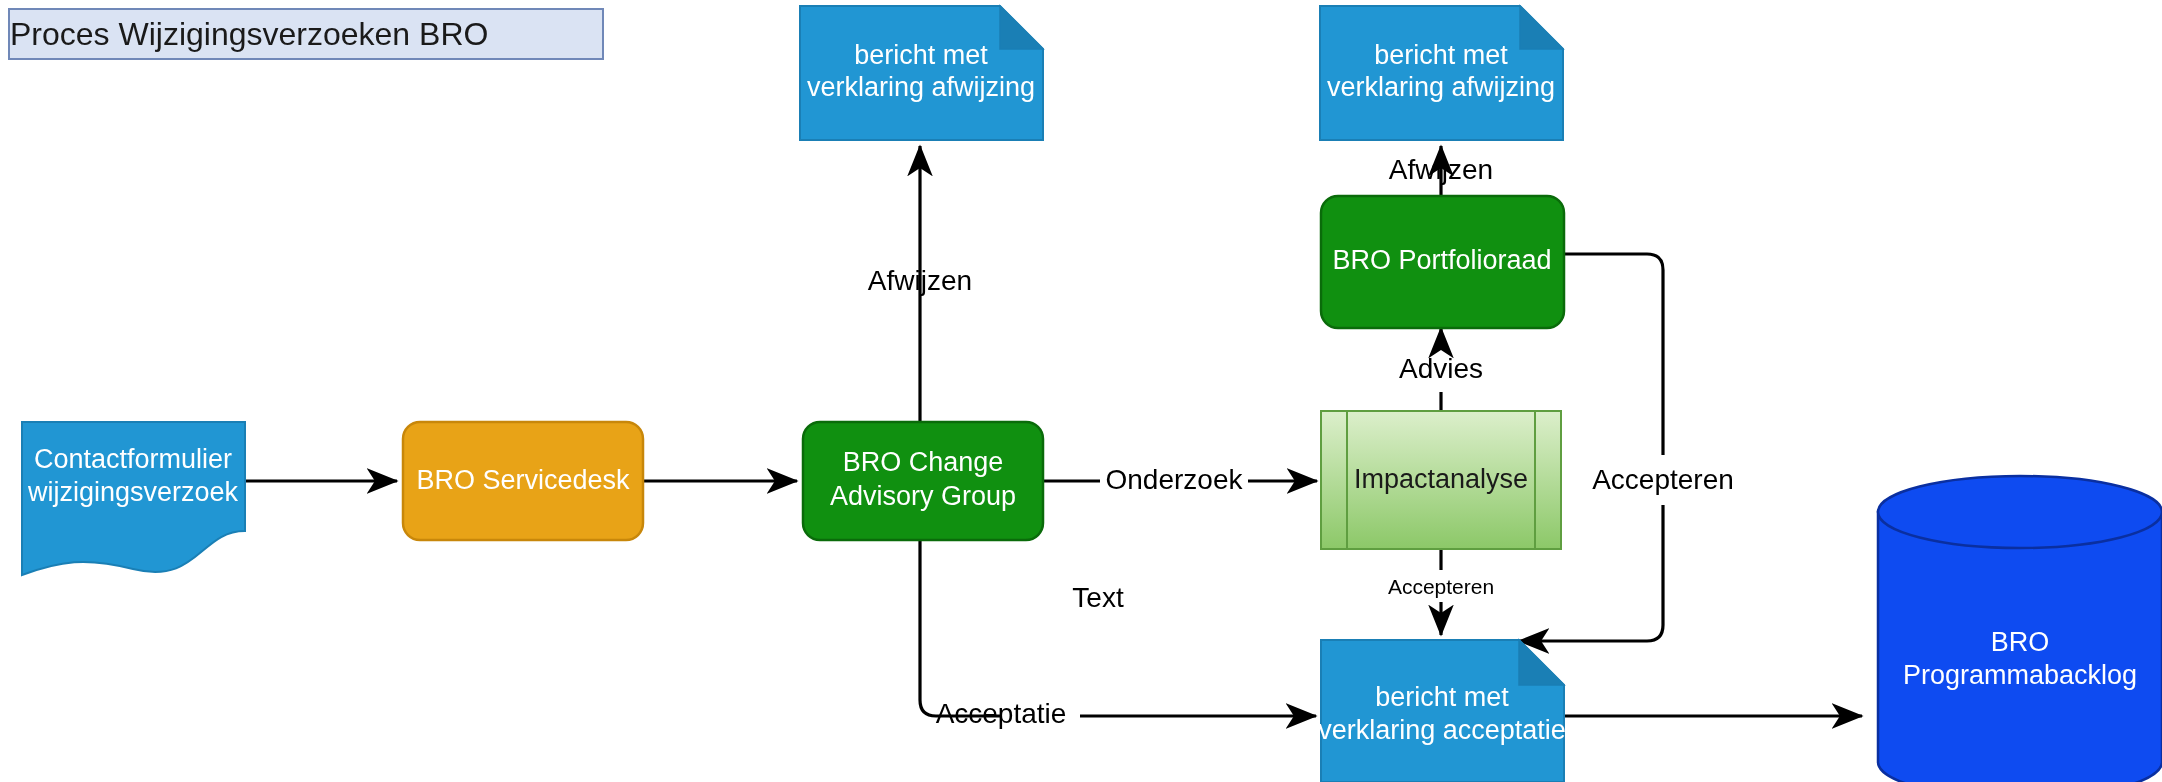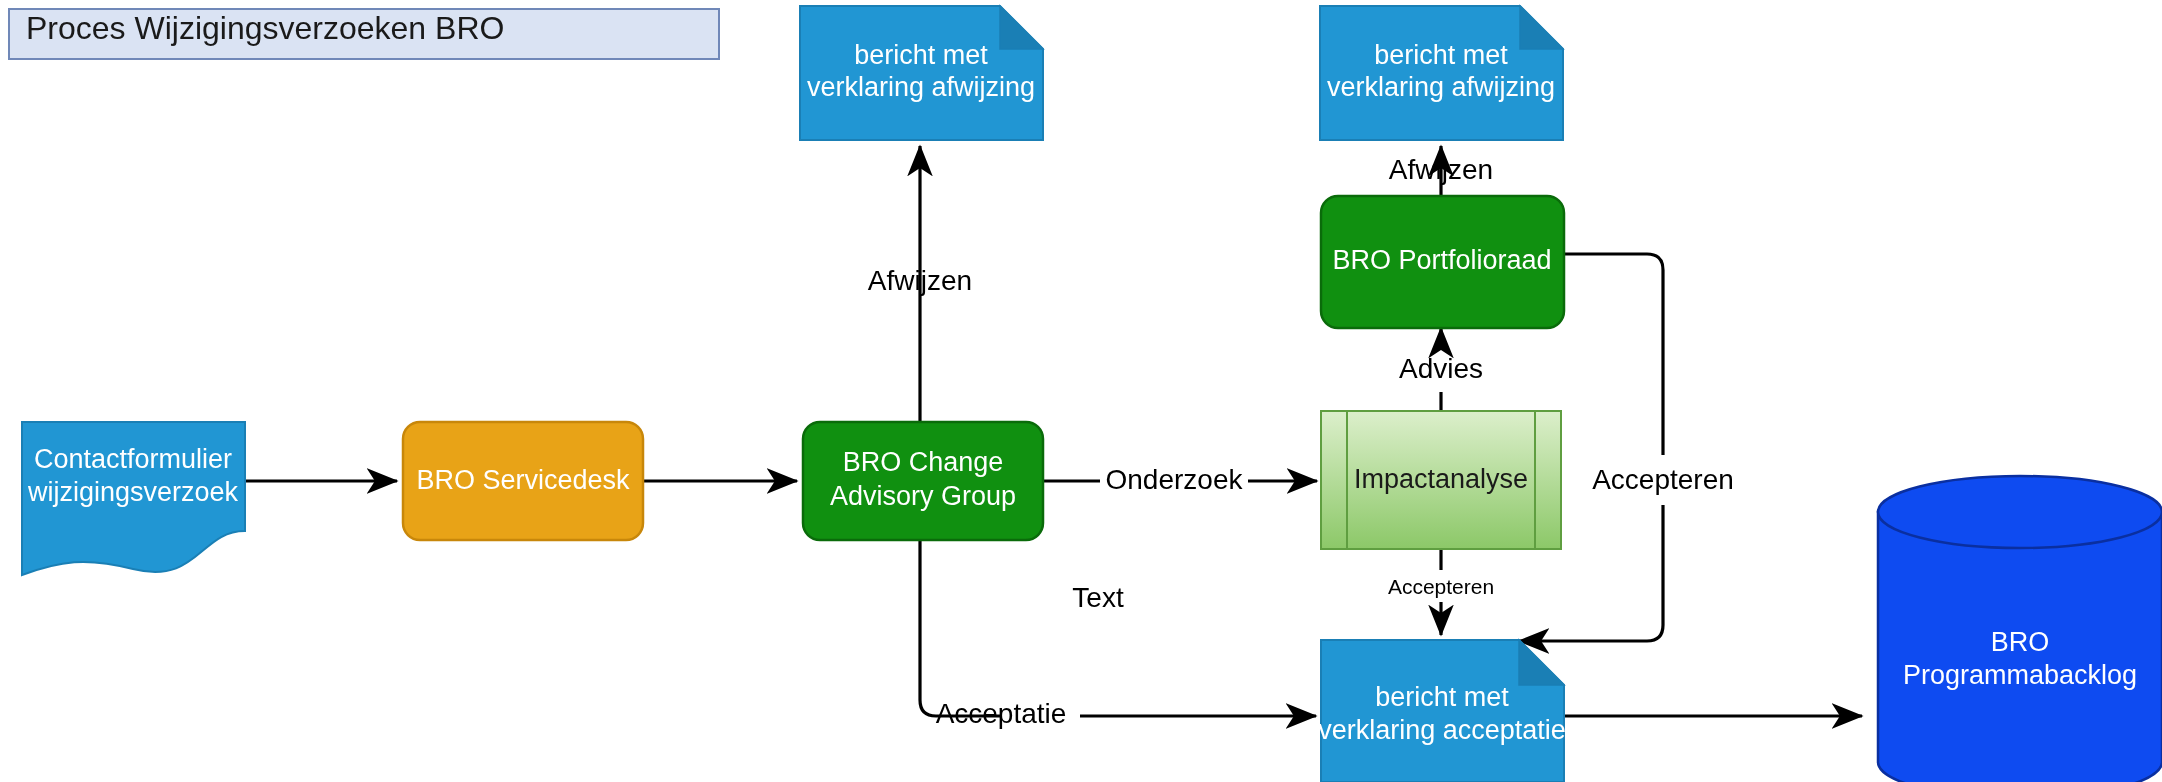--- a/index.html
+++ b/index.html
@@ -43,27 +43,27 @@
   .edge-label-small { font-size: 21px; }
   .edge-line {
     fill: none;
     stroke: #000000;
     stroke-width: 3.2;
   }
   .title-box {
     position: absolute;
     left: 8px;
     top: 8px;
-    width: 712px;
+    width: 596px;
     height: 52px;
     box-sizing: border-box;
     background: #dae3f3;
     border: 2px solid #7088b8;
     display: flex;
-    padding-left: 16px;
+    align-items: center;
   }
   .title-text {
     font-family: "Liberation Sans", sans-serif;
     font-size: 32px;
     color: #1a1a1a;
     white-space: nowrap;
   }
 </style>
 </head>
 <body>

